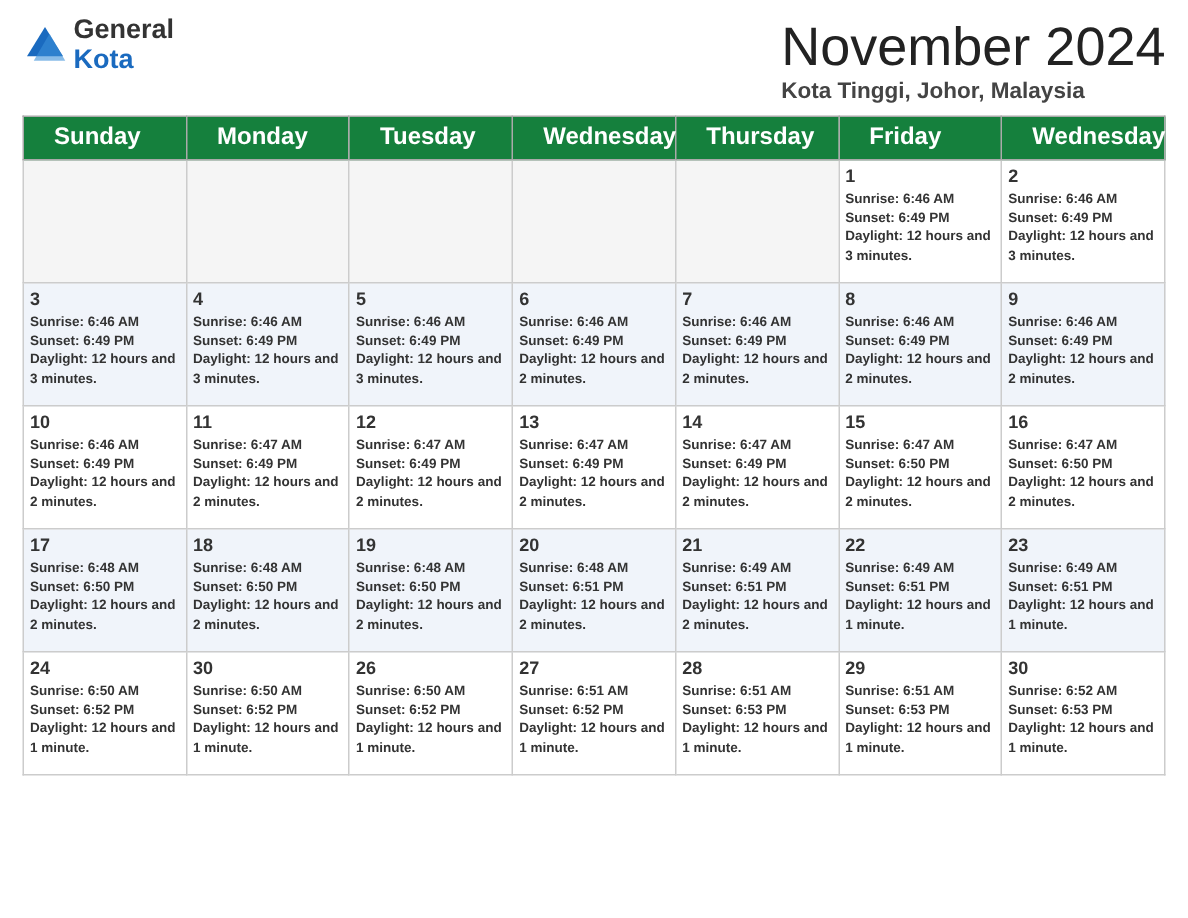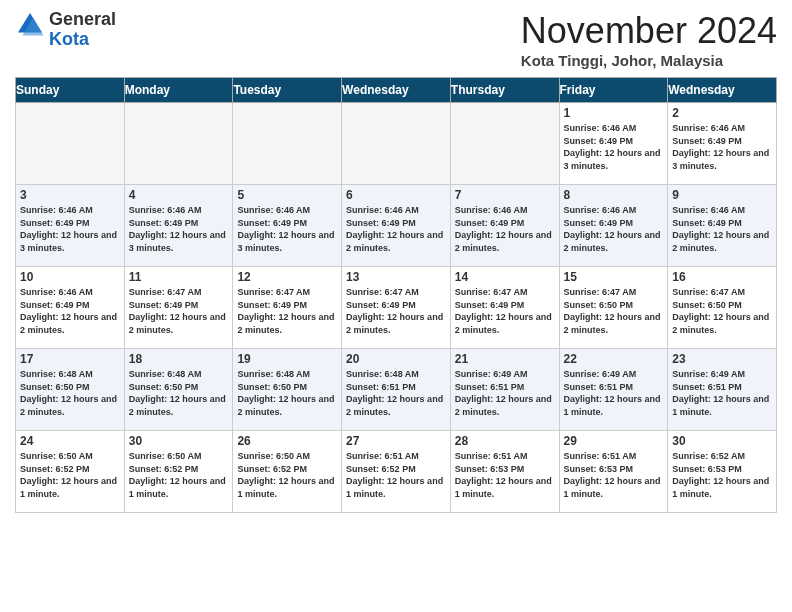--- a/index.html
+++ b/index.html
@@ -16,21 +16,21 @@
       padding: 10px 15px;
     }
     .header {
       display: flex;
       justify-content: space-between;
       align-items: flex-start;
       margin-bottom: 8px;
     }
     .logo {
       display: flex;
-      align-items: flex-start;
+      align-items: center;
       gap: 4px;
     }
     .logo-text {
       font-size: 18px;
       font-weight: bold;
       line-height: 1.1;
     }
     .logo-general { color: #333; }
     .logo-blue { color: #1a6abf; }
     .logo-icon {
@@ -49,25 +49,25 @@
       font-size: 15px;
       color: #444;
       font-weight: bold;
     }
     .calendar {
       width: 100%;
       border-collapse: collapse;
       table-layout: fixed;
     }
     .calendar th {
-      background-color: #0c4a6e;
+      background-color: #15803d;
       color: #fff;
-      font-size: 12px;
-      font-weight: bold;
-      padding: 5px 0;
+      font-size: 16px;
+      font-weight: bold;
+      padding: 5px 20px;
       text-align: left;
       border: 1px solid #aaa;
     }
     .calendar td {
       border: 1px solid #ccc;
       vertical-align: top;
       padding: 3px 4px;
       font-size: 9.5px;
       color: #333;
       height: 82px;

